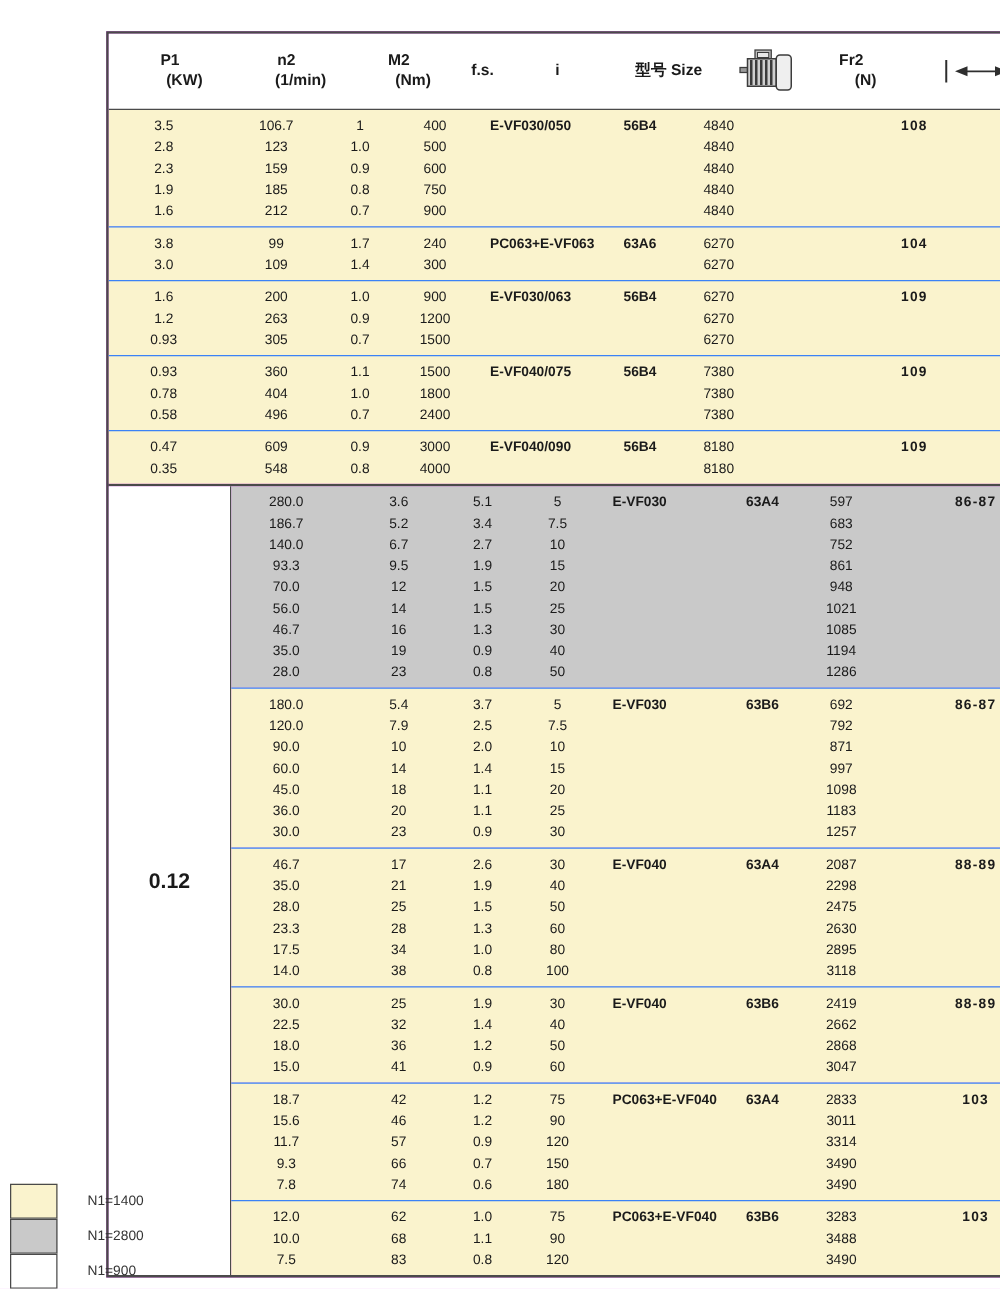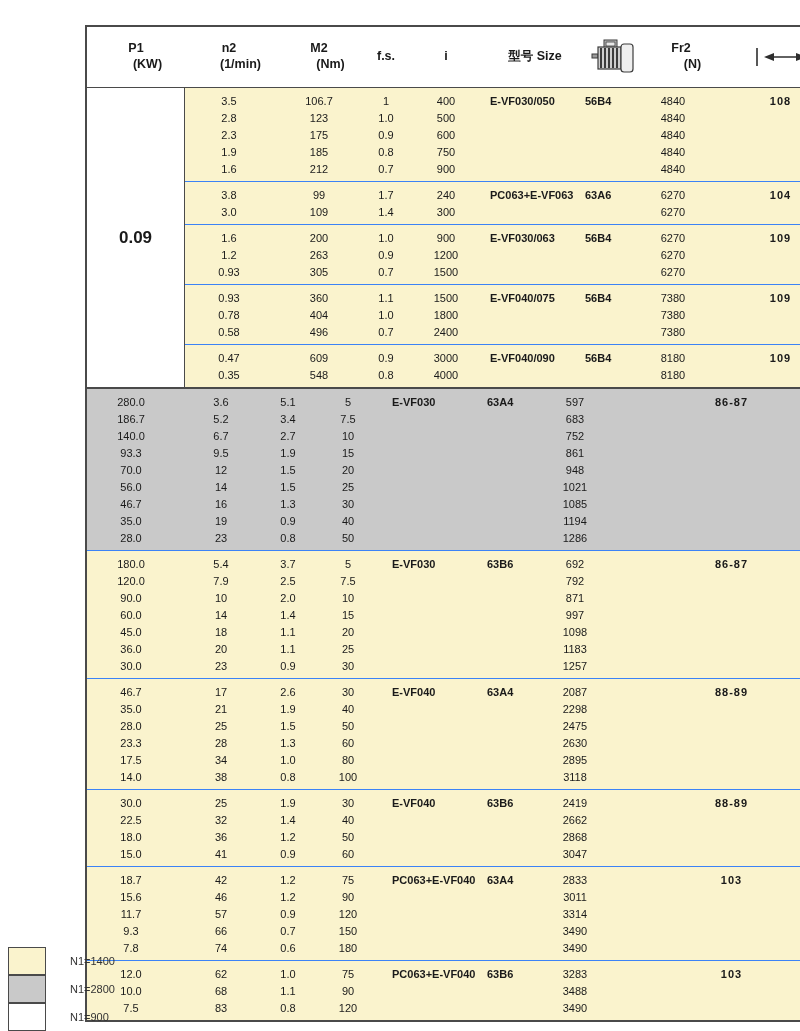--- a/index.html
+++ b/index.html
@@ -25,21 +25,21 @@
   .blocks { flex:1; }
   .block { padding:4px 0 4px 0; }
   .block + .block { border-top:1px solid #3b82f6; }
   .bg-yellow { background:#faf3cd; }
   .bg-gray { background:#c9c9c9; }
 
   .row { display:grid; grid-template-columns:88px 92px 42px 78px 100px 50px 76px 1fr;
     height:17px; align-items:center; font-size:11px; }
   .cell { text-align:center; white-space:nowrap; }
   .cell-model { text-align:left; padding-left:5px; font-weight:bold; font-size:11px; }
-  .cell-size { text-align:left; font-weight:bold; }
+  .cell-size { text-align:center; font-weight:bold; }
   .cell-page { text-align:center; font-weight:bold; letter-spacing:1px; }
 
   
   .legend { position:absolute; left:8px; top:947px; }
   .legend-item { display:flex; align-items:center; height:28px; }
   .swatch { width:38px; height:28px; border:1px solid #4a4a4a; margin-right:12px; margin-top:-1px; }
   .legend-label { font-size:11px; color:#333;margin-left:12px; }
 
   svg { display:block; }
 </style>
@@ -94,21 +94,20 @@
         <line x1="59" y1="2" x2="59" y2="20" stroke="#2e2e2e" stroke-width="1.6"></line>
         <line x1="14" y1="11" x2="48" y2="11" stroke="#2e2e2e" stroke-width="1.4"></line>
         <polygon points="10,11 20,7 20,15" fill="#2e2e2e"></polygon>
         <polygon points="52,11 42,7 42,15" fill="#2e2e2e"></polygon>
       </svg>
     </div>
   </div>
 
   <div id="groups">
       <div class="group">
-        <div class="p1-cell">0.09</div>
         <div class="blocks">
           <div class="block bg-yellow">
             <div class="row">
               <div class="cell">3.5</div>
               <div class="cell">106.7</div>
               <div class="cell">1</div>
               <div class="cell">400</div>
               <div class="cell cell-model">E-VF030/050</div>
               <div class="cell cell-size">56B4</div>
               <div class="cell">4840</div>
@@ -119,21 +118,21 @@
               <div class="cell">123</div>
               <div class="cell">1.0</div>
               <div class="cell">500</div>
               <div class="cell cell-model"></div>
               <div class="cell cell-size"></div>
               <div class="cell">4840</div>
               <div class="cell cell-page"></div>
             </div>
             <div class="row">
               <div class="cell">2.3</div>
-              <div class="cell">175</div>
+              <div class="cell">159</div>
               <div class="cell">0.9</div>
               <div class="cell">600</div>
               <div class="cell cell-model"></div>
               <div class="cell cell-size"></div>
               <div class="cell">4840</div>
               <div class="cell cell-page"></div>
             </div>
             <div class="row">
               <div class="cell">1.9</div>
               <div class="cell">185</div>
@@ -259,20 +258,21 @@
               <div class="cell">4000</div>
               <div class="cell cell-model"></div>
               <div class="cell cell-size"></div>
               <div class="cell">8180</div>
               <div class="cell cell-page"></div>
             </div>
           </div>
         </div>
       </div>
       <div class="group group-divide">
+        <div class="p1-cell">0.12</div>
         <div class="blocks">
           <div class="block bg-gray">
             <div class="row">
               <div class="cell">280.0</div>
               <div class="cell">3.6</div>
               <div class="cell">5.1</div>
               <div class="cell">5</div>
               <div class="cell cell-model">E-VF030</div>
               <div class="cell cell-size">63A4</div>
               <div class="cell">597</div>

